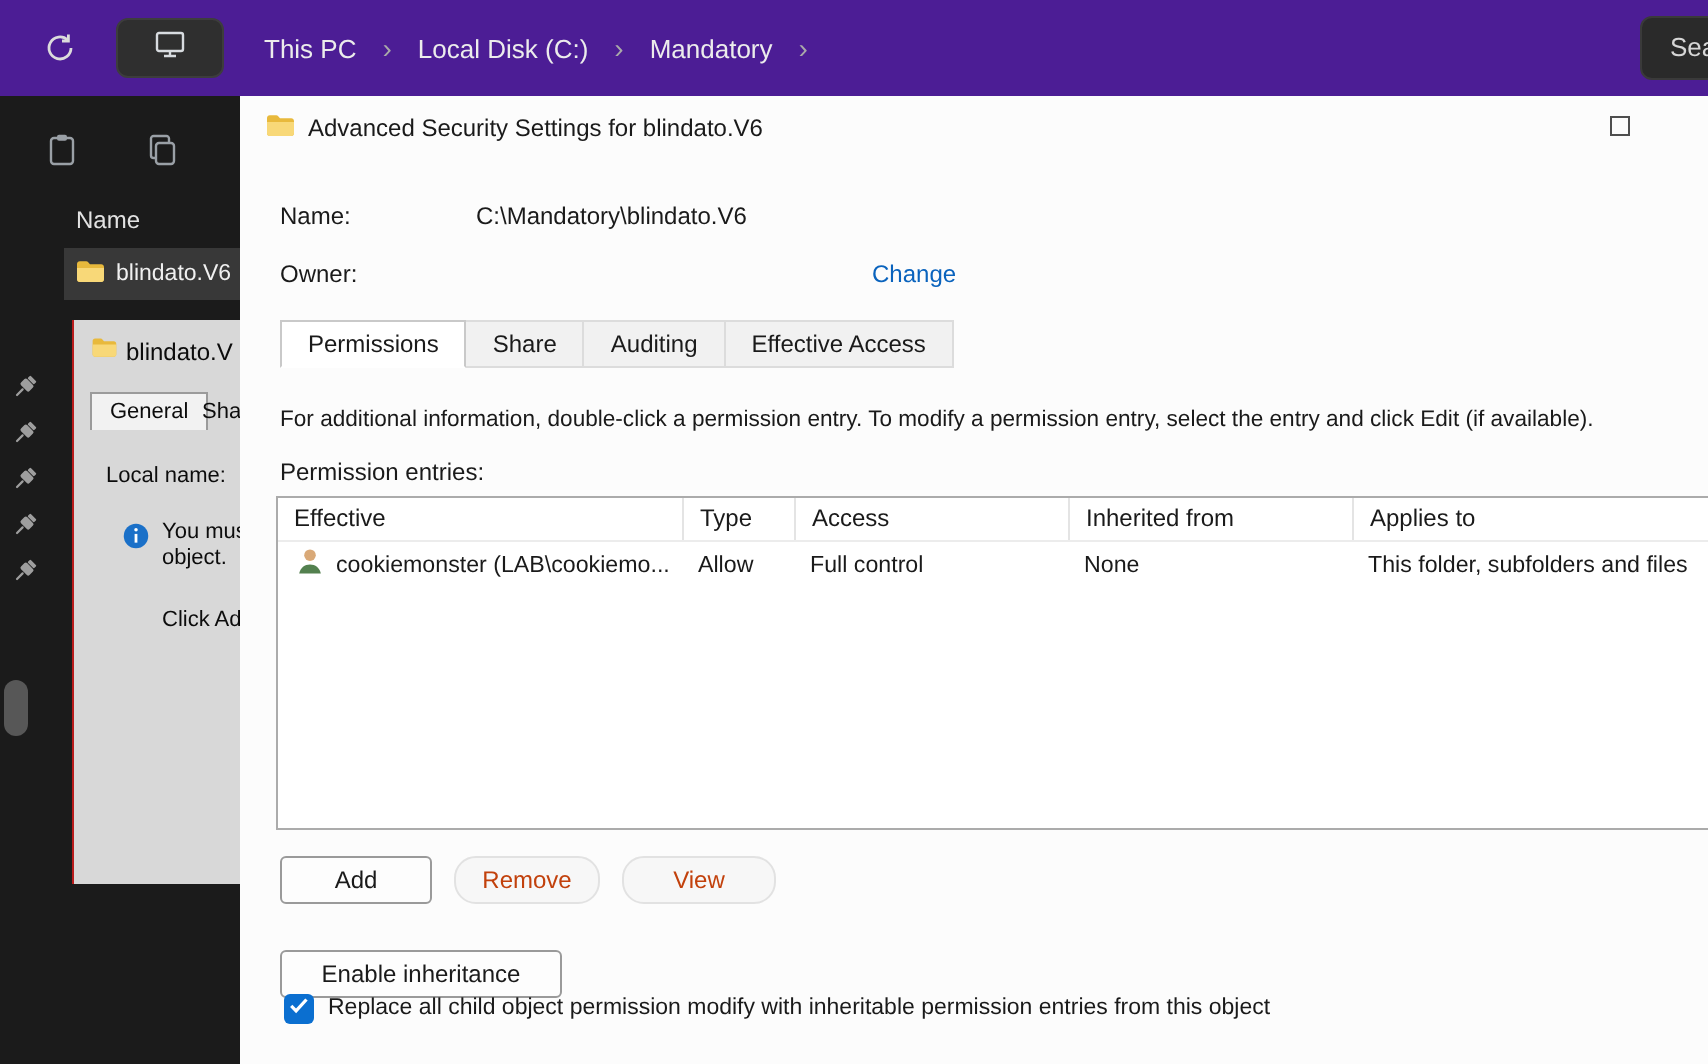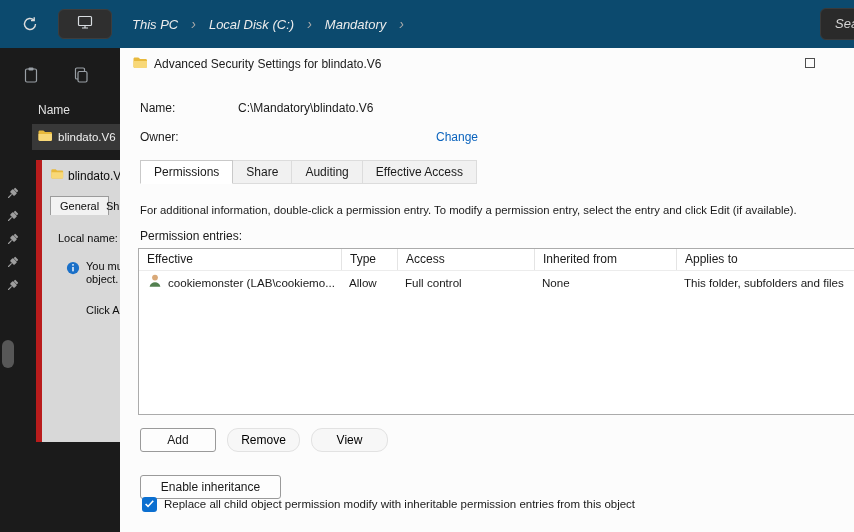--- a/index.html
+++ b/index.html
@@ -1,36 +1,36 @@
 <!DOCTYPE html>
 <html><head>
 <meta charset="utf-8">
 <style>
   *{margin:0;padding:0;box-sizing:border-box;}
   html,body{width:854px;height:532px;}
   body{position:relative;overflow:hidden;background:#161616;font-family:"Liberation Sans",sans-serif;color:#1a1a1a;}
 
   
-  .topbar{position:absolute;left:0;top:0;width:854px;height:48px;background:#0c4a6e;font-style:italic;}
+  .topbar{position:absolute;left:0;top:0;width:854px;height:48px;background:#4c1d95;}
   .refresh{position:absolute;left:22px;top:16px;width:16px;height:16px;cursor:pointer;}
   .addrtab{position:absolute;left:58px;top:9px;width:54px;height:30px;background:#2f2f2f;border:1px solid #3d3d3d;border-radius:6px;display:flex;align-items:center;justify-content:center;}
   .crumbs{position:absolute;left:132px;top:0;height:48px;display:flex;align-items:center;gap:13px;color:#ececec;font-size:13px;white-space:nowrap;}
   .chev{color:#a9a9a9;font-size:14px;}
   .search{position:absolute;left:820px;top:8px;width:70px;height:32px;background:#2a2a2a;border:1px solid #3a3a3a;border-radius:6px;color:#d6d6d6;font-size:13px;line-height:30px;padding-left:14px;}
 
   
   .leftpanel{position:absolute;left:0;top:48px;width:120px;height:484px;background:#1b1b1b;}
   .cmdicon{position:absolute;top:18px;width:18px;height:18px;}
   .namehdr{position:absolute;left:38px;top:55px;font-size:12px;color:#e2e2e2;}
   .filerow{position:absolute;left:32px;top:76px;width:88px;height:26px;background:#383838;border-radius:0;display:flex;align-items:center;gap:5px;padding-left:5px;color:#f0f0f0;font-size:11.5px;white-space:nowrap;overflow:hidden;}
   .pin{position:absolute;left:5px;width:15px;height:15px;opacity:.85;}
   .blob{position:absolute;left:2px;top:292px;width:12px;height:28px;background:#575757;border-radius:6px;}
 
   
-  .props{position:absolute;left:36px;top:160px;width:84px;height:282px;background:#d8d8d8;overflow:hidden;font-size:11px;color:#0c0c0c;border-left:6px solid #b91c1c;}
+  .props{position:absolute;left:36px;top:160px;width:84px;height:282px;background:#d8d8d8;overflow:hidden;font-size:11px;color:#0c0c0c;border-left:1px solid #b91c1c;}
   .pfold{position:absolute;left:8px;top:7px;}
   .ptitle{position:absolute;left:26px;top:9px;font-size:12px;white-space:nowrap;}
   .ptab{position:absolute;font-size:11px;white-space:nowrap;}
   .ptab.sel{left:8px;top:36px;padding:3px 9px;background:#f2f2f2;border:1px solid #9b9b9b;border-bottom:none;}
   .ptab.other{left:64px;top:40px;}
   .pobj{position:absolute;left:16px;top:72px;white-space:nowrap;}
   .pinfo{position:absolute;left:24px;top:101px;width:14px;height:14px;}
   .pline1{position:absolute;left:44px;top:100px;white-space:nowrap;}
   .pline2{position:absolute;left:44px;top:113px;white-space:nowrap;}
   .pclick{position:absolute;left:44px;top:144px;white-space:nowrap;}
@@ -56,21 +56,21 @@
 
   .ptable{position:absolute;left:18px;top:200px;width:746px;height:167px;background:#fff;border:1px solid #ababab;}
   .thead{display:flex;height:22px;border-bottom:1px solid #ececec;}
   .th{font-size:12px;line-height:21px;padding-left:8px;border-left:1px solid #e4e4e4;overflow:hidden;white-space:nowrap;cursor:pointer;}
   .th:first-child{border-left:none;}
   .c1{width:202px;}.c2{width:56px;}.c3{width:137px;}.c4{width:142px;}.c5{flex:1;}
   .trow{display:flex;height:22px;align-items:center;cursor:pointer;}
   .td{font-size:11.6px;padding-left:8px;white-space:nowrap;overflow:hidden;display:flex;align-items:center;gap:5px;}
 
   .btn{position:absolute;height:24px;font-size:12px;background:#fdfdfd;border:1px solid #9a9a9a;border-radius:3px;text-align:center;line-height:22px;cursor:pointer;}
-  .btn.disabled{background:#f7f7f7;border-color:#e2e2e2;color:#000000;border-radius:11px;}
+  .btn.disabled{background:#f7f7f7;border-color:#e2e2e2;color:#c2410c;border-radius:11px;}
   #btn-add{left:20px;top:380px;width:76px;}
   #btn-remove{left:107px;top:380px;width:73px;}
   #btn-view{left:191px;top:380px;width:77px;}
   #btn-inherit{left:20px;top:413px;width:141px;margin-top:14px;}
 
   .cb{position:absolute;left:22px;top:449px;width:15px;height:15px;background:#0b6fd0;border-radius:3px;display:flex;align-items:center;justify-content:center;cursor:pointer;}
   .cblbl{position:absolute;left:44px;top:450px;font-size:11.5px;white-space:nowrap;}
 </style>
 </head>
 <body>

